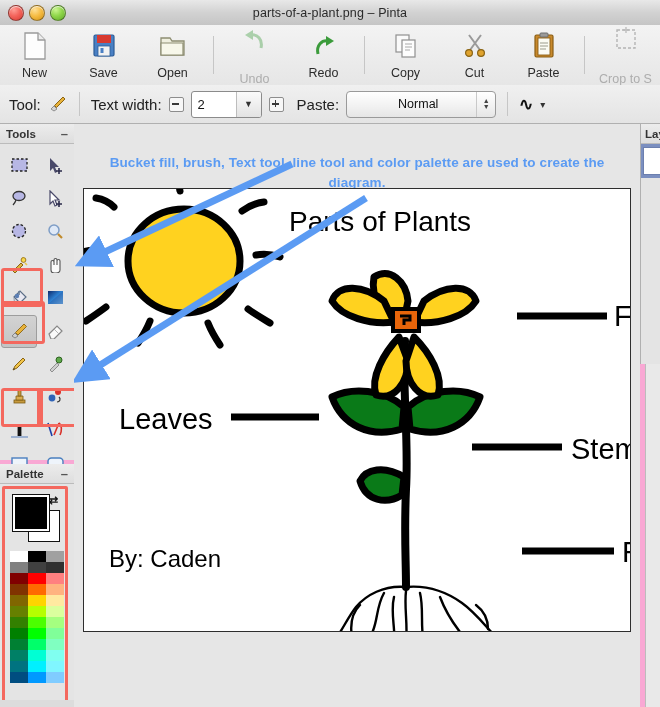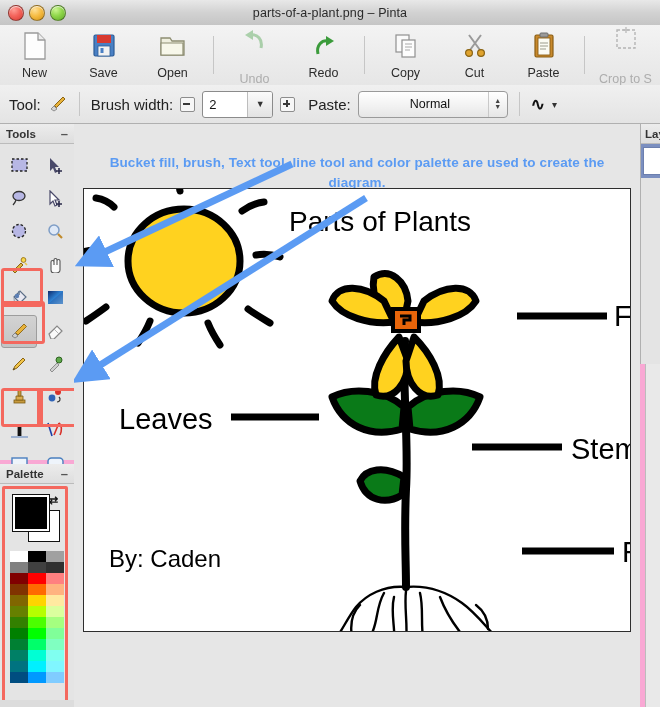--- a/index.html
+++ b/index.html
@@ -294,21 +294,21 @@
   <div class="optbar">
     <span class="opt-label">Tool:</span>
     <span>
       <svg width="20" height="18" viewBox="0 0 20 18">
           <path d="M3 15l3-3 3 3-3 2z" fill="#d6d6d6" stroke="#8f8f8f" stroke-width="1"></path>
           <path d="M6.5 11.5L15 3l2 2-8.5 8.5z" fill="#e8b23a" stroke="#8a6414" stroke-width="1"></path>
         </svg>
     </span>
     <span class="opt-sep"></span>
 
-    <span class="opt-label">Brush width:</span>
+    <span class="opt-label">Text width:</span>
     <span class="spin-minus"></span>
     <span class="numbox">
       <span class="val">2</span>
       <span class="arrow">▼</span>
     </span>
     <span class="spin-plus"></span>
 
     <span class="opt-label" style="margin-left:6px">Paste:</span>
     <span class="selbox">
       <span class="val">Normal</span>

